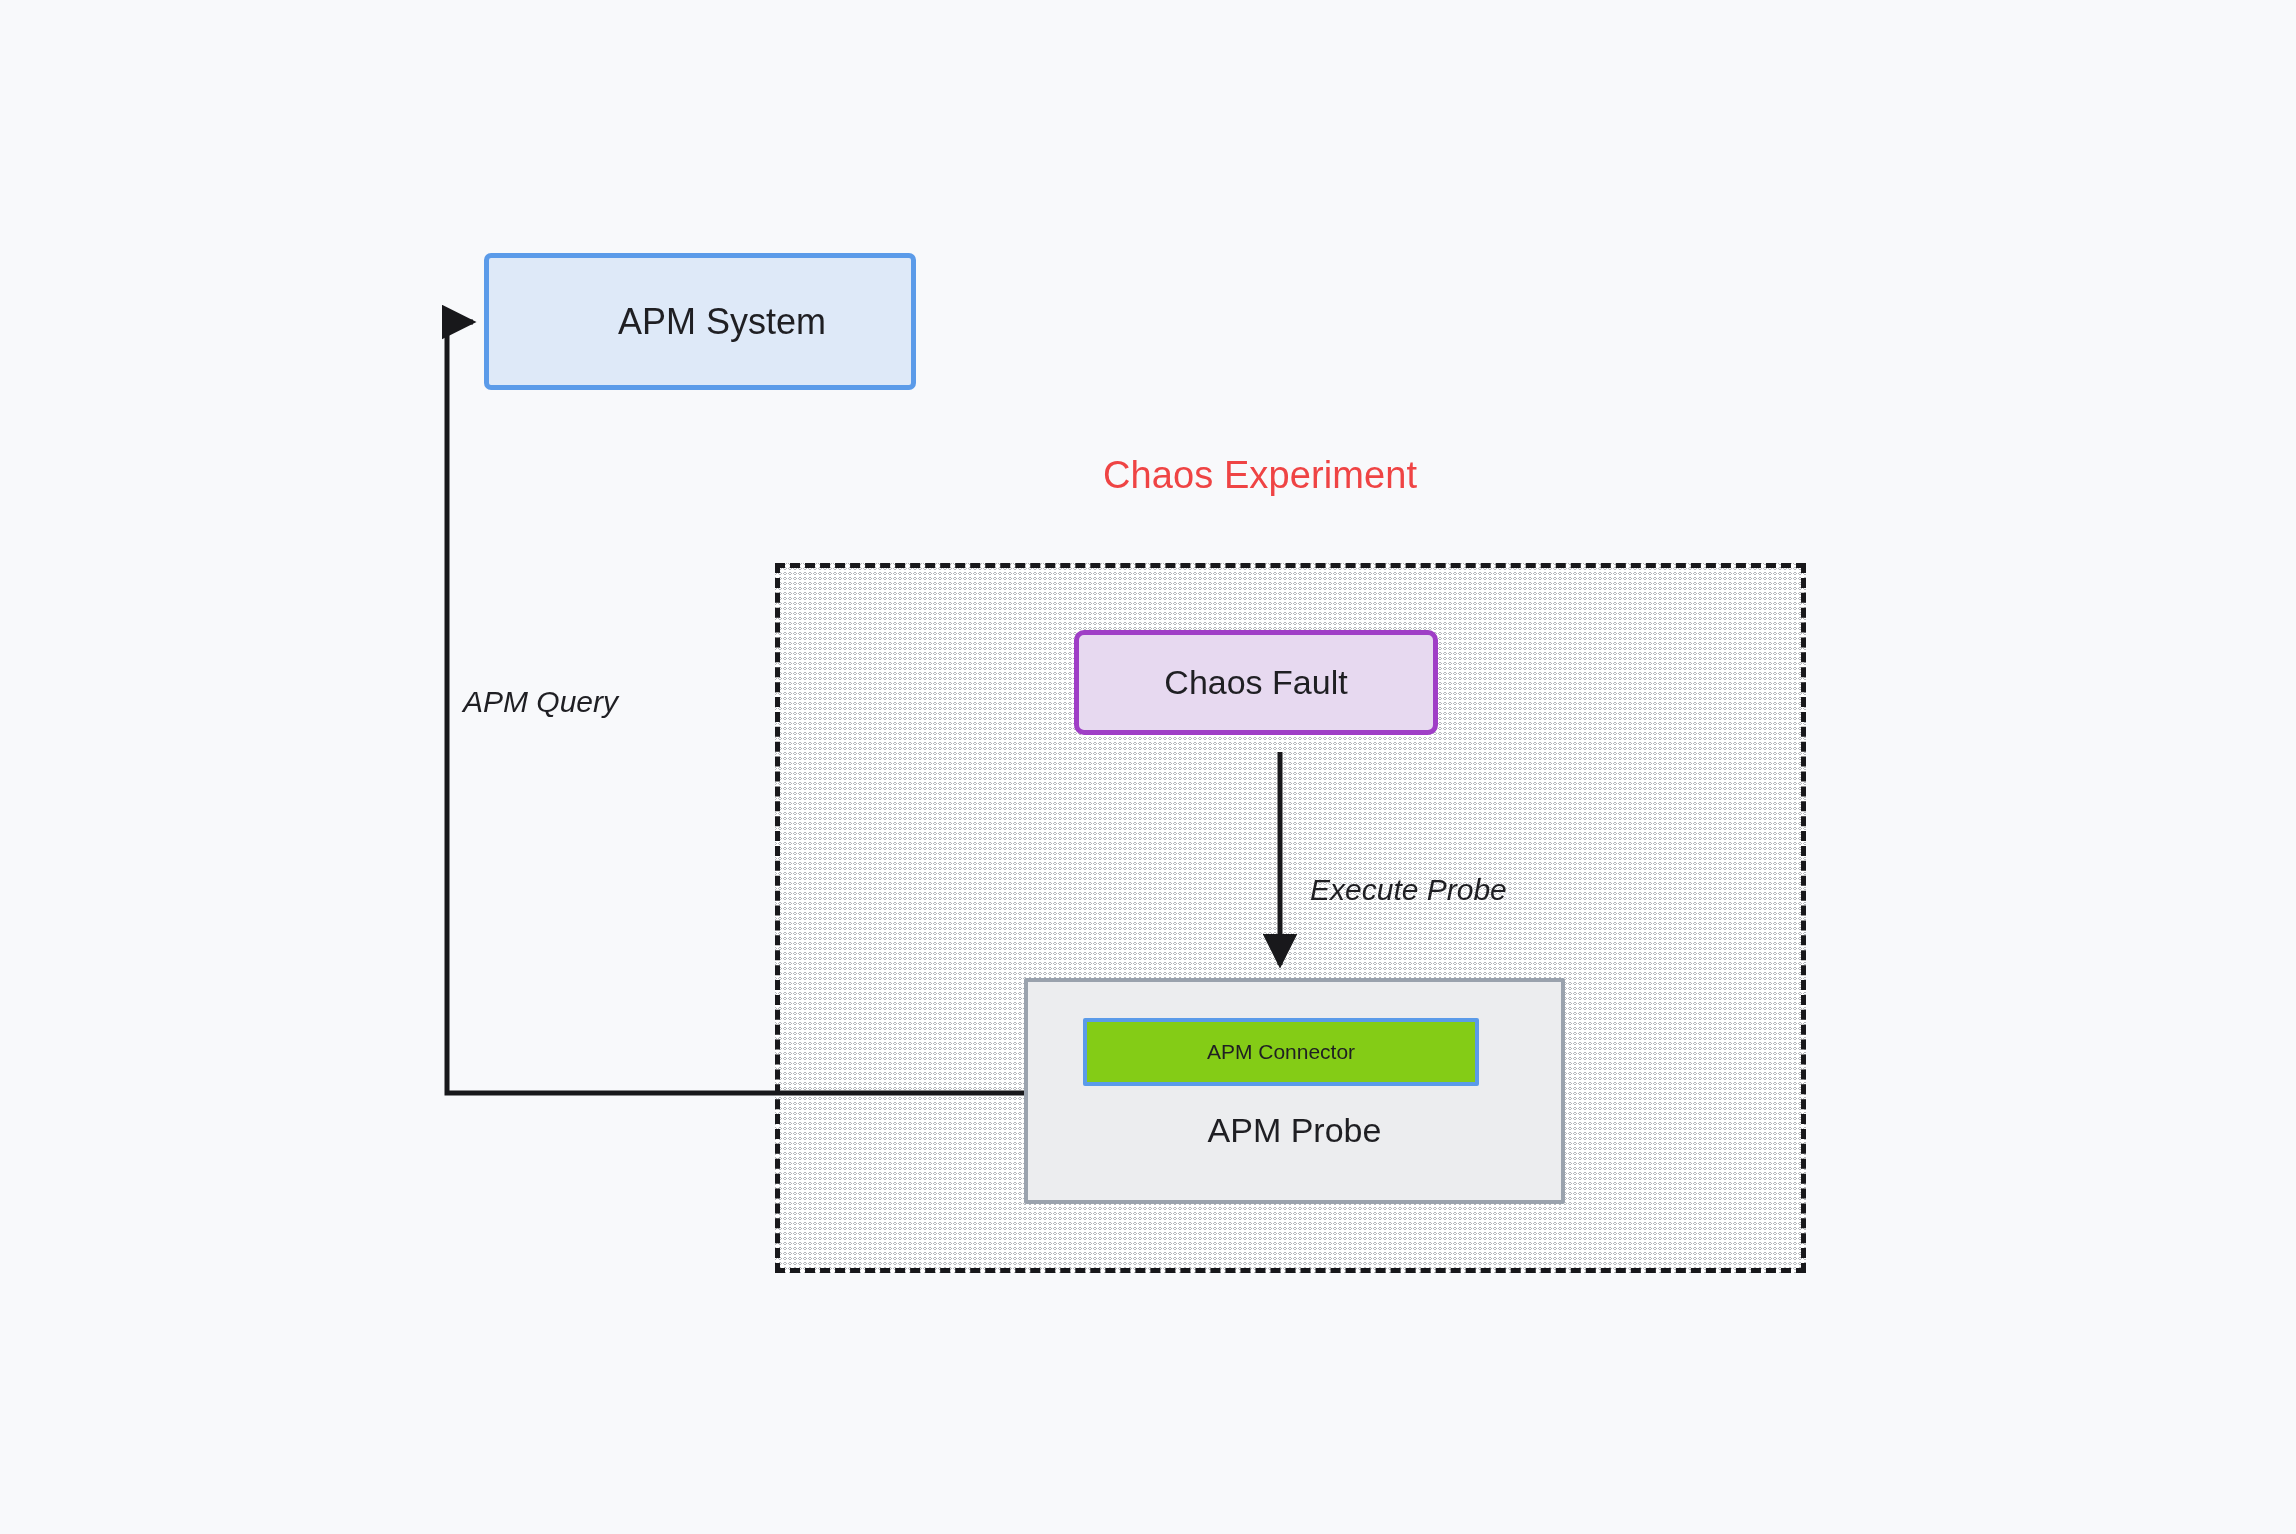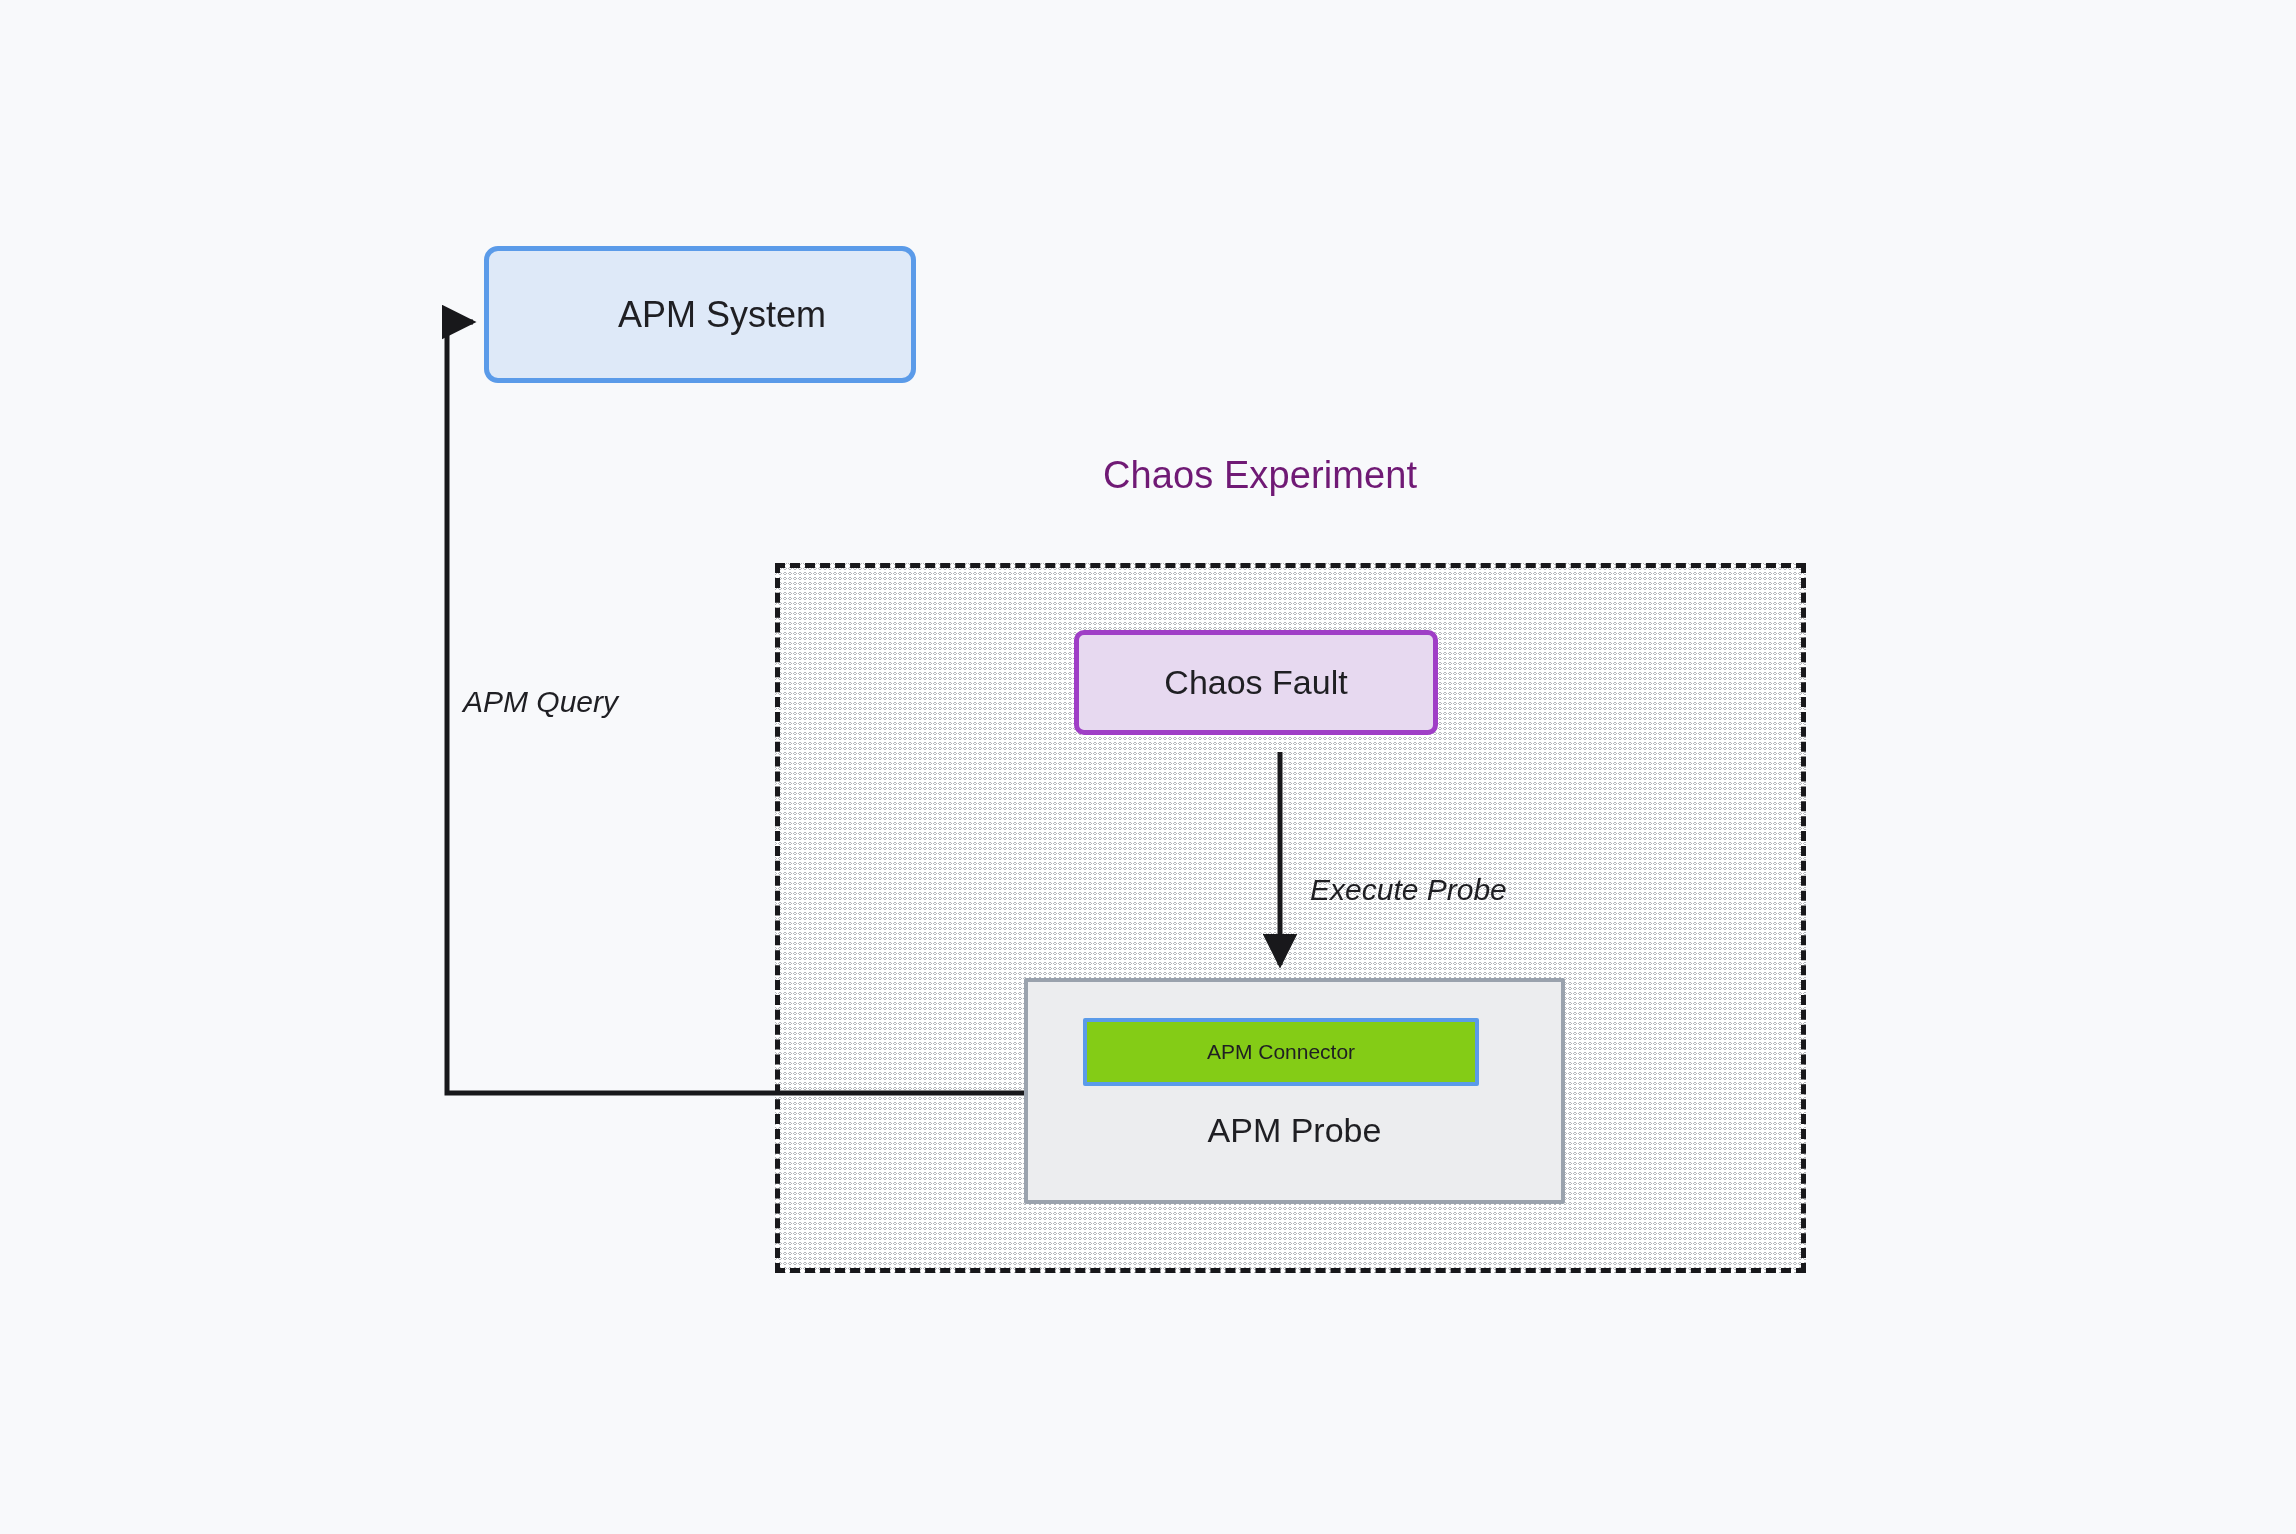--- a/index.html
+++ b/index.html
@@ -34,21 +34,21 @@
   
   .group-title {
     position: absolute;
     left: 1040px;
     top: 452px;
     width: 440px;
     text-align: center;
     font-size: 38px;
     line-height: 46px;
     letter-spacing: 0.1px;
-    color: #701a75;
+    color: #ef4444;
     z-index: 3;
   }
   .experiment-box {
     position: absolute;
     left: 775px;
     top: 563px;
     width: 1031px;
     height: 710px;
     box-sizing: border-box;
     border: 5px dashed #18181b;
@@ -65,26 +65,26 @@
     position: absolute;
     box-sizing: border-box;
     display: flex;
     align-items: center;
     justify-content: center;
     z-index: 4;
   }
 
   .node-apm-system {
     left: 484px;
-    top: 246px;
+    top: 253px;
     width: 432px;
     height: 137px;
     background: #dee9f8;
     border: 5px solid #5b9be9;
-    border-radius: 14px;
+    border-radius: 7px;
     font-size: 36px;
     padding-left: 44px;
   }
 
   .node-chaos-fault {
     left: 1074px;
     top: 630px;
     width: 364px;
     height: 105px;
     background: #e7d9f0;

